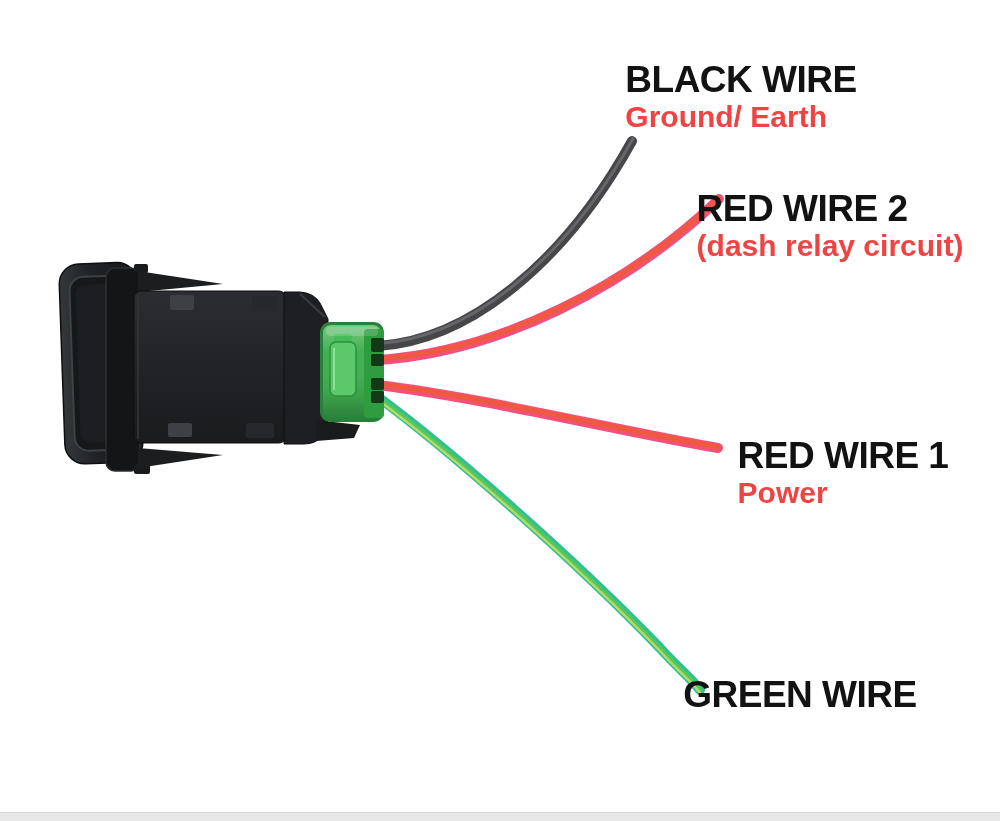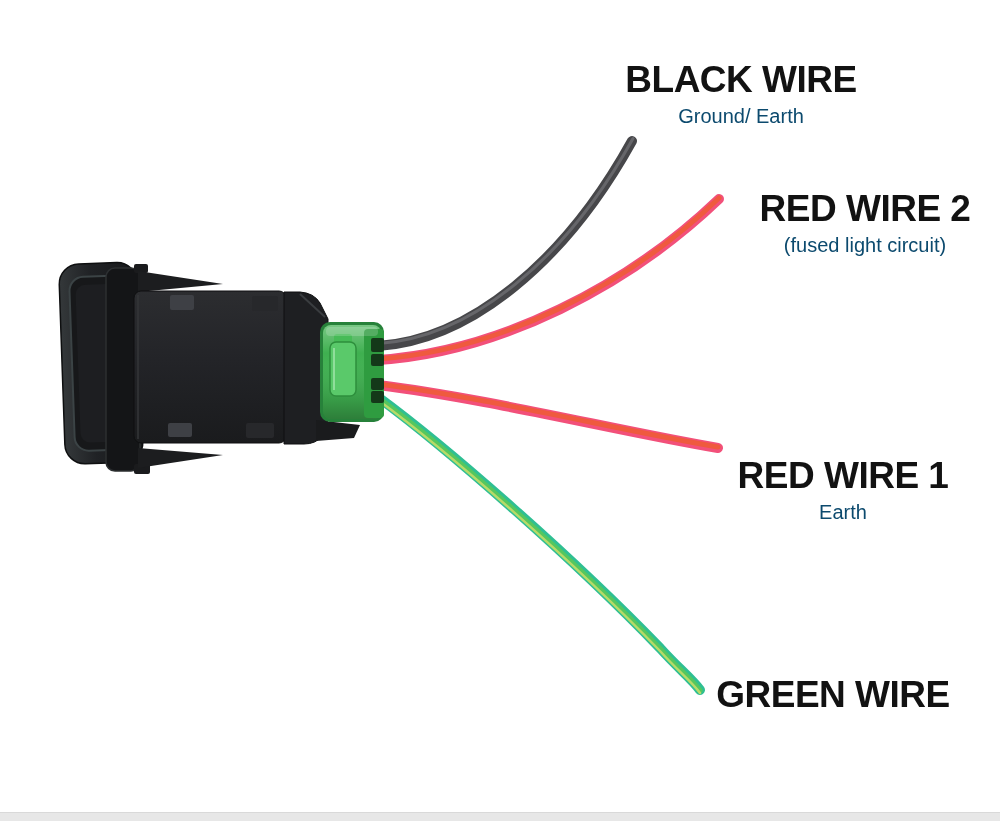--- a/index.html
+++ b/index.html
@@ -3,27 +3,27 @@
 <meta charset="utf-8">
 <style>
   html,body{margin:0;padding:0;background:#ffffff;}
   .stage{
     position:relative;width:1000px;height:821px;background:#ffffff;
     overflow:hidden;font-family:"Liberation Sans",sans-serif;
   }
   .diagram-svg{position:absolute;left:0;top:0;}
   .wire-label{
     position:absolute;transform:translateX(-50%);
-    text-align:center;color:#121212;white-space:nowrap;
+    color:#121212;white-space:nowrap;
   }
   .wire-label .t{
     font-weight:bold;font-size:37px;line-height:40px;letter-spacing:-0.5px;
   }
   .wire-label .s{
-    font-size:20px;line-height:33px;font-weight:400;color:#0c4a6e;
+    font-size:30px;line-height:33px;font-weight:700;color:#ef4444;
   }
   .bottom-bar{
     position:absolute;left:0;right:0;bottom:0;height:8px;
     background:#e7e7e7;border-top:1px solid #d9d9d9;
   }
 </style>
 </head>
 <body>
 
 <div class="stage">
@@ -119,28 +119,28 @@
       </g>
       <rect x="326" y="327" width="52" height="9" rx="4" fill="#ffffff" opacity="0.18"></rect>
     </g>
   </svg>
 
   <div class="wire-label" style="left:741px;top:60px;">
     <div class="t">BLACK WIRE</div>
     <div class="s">Ground/ Earth</div>
   </div>
 
-  <div class="wire-label" style="left:865px;top:189px;">
+  <div class="wire-label" style="left:830px;top:189px;">
     <div class="t">RED WIRE 2</div>
-    <div class="s">(fused light circuit)</div>
+    <div class="s">(dash relay circuit)</div>
   </div>
 
-  <div class="wire-label" style="left:843px;top:436px;margin-top:20px;">
+  <div class="wire-label" style="left:843px;top:436px;">
     <div class="t">RED WIRE 1</div>
-    <div class="s">Earth</div>
+    <div class="s">Power</div>
   </div>
 
-  <div class="wire-label" style="left:833px;top:675px;">
+  <div class="wire-label" style="left:800px;top:675px;">
     <div class="t">GREEN WIRE</div>
   </div>
 
   <div class="bottom-bar"></div>
 </div>
 
 </body></html>

